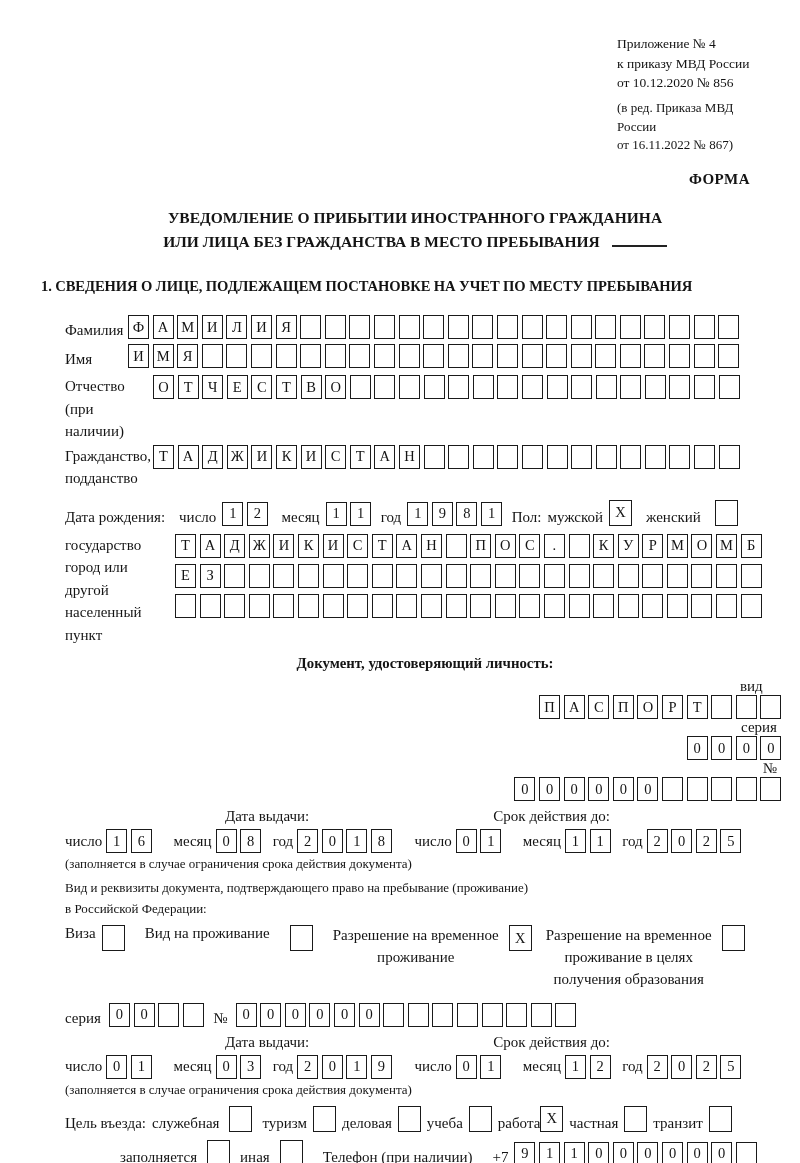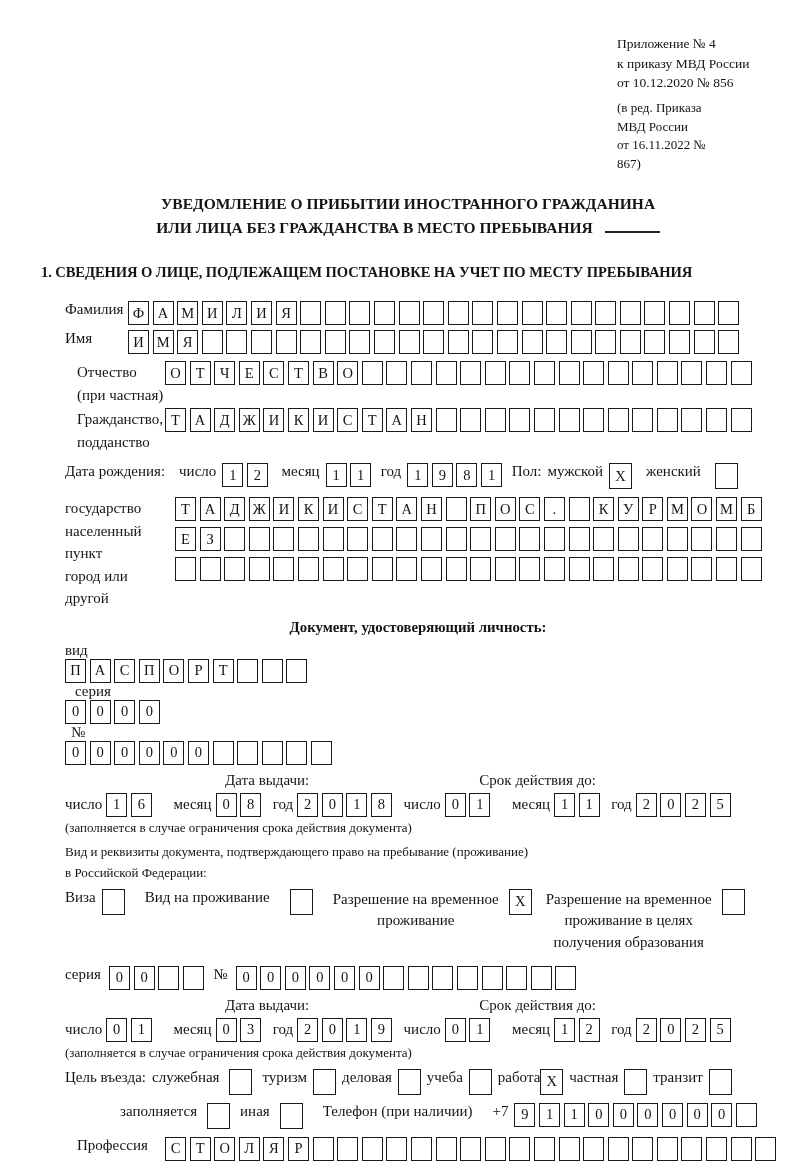--- a/index.html
+++ b/index.html
@@ -1,32 +1,32 @@
 <!DOCTYPE html>
 <html><head>
 <meta charset="utf-8">
 <style>
   html,body{margin:0;padding:0;background:#ffffff;}
   body{width:800px;height:1163px;overflow:hidden;font-family:"Liberation Serif","DejaVu Serif",serif;color:#141414;}
-  .page{box-sizing:border-box;width:800px;height:1163px;padding:34px 29px 8px 65px;position:relative;}
+  .page{box-sizing:border-box;width:800px;height:1163px;padding:34px 15px 8px 65px;position:relative;}
 
   
   .annex{margin-left:552px;font-size:13.5px;line-height:1.45;}
   .annex .note{margin-top:6px;}
   .forma{text-align:right;padding-right:35px;font-weight:bold;font-size:15px;margin-top:16px;letter-spacing:.5px;}
   .title{text-align:center;font-weight:bold;font-size:15.5px;line-height:1.55;margin-top:18px;margin-left:-20px;}
   .uline{display:inline-block;width:55px;border-bottom:2.2px solid #222;height:14px;margin-left:12px;}
   .sec-heading{font-weight:bold;font-size:14.6px;margin-top:24px;margin-left:-24px;white-space:nowrap;letter-spacing:-0.1px;}
 
   
-  .row{display:flex;align-items:flex-start;margin-top:5px;}
+  .row{display:flex;align-items:flex-end;margin-top:5px;}
   .row.top{align-items:flex-start;}
   .lbl{font-size:15px;flex:none;}
   .lblcol{flex:none;font-size:15px;line-height:1.5;}
-  .w63{width:63px;} .w88{width:88px;margin-left:12px;} .w110{width:110px;} .w45{width:45px;}
+  .w63{width:63px;} .w88{width:88px;} .w110{width:110px;} .w45{width:45px;}
   .boxes{display:flex;flex:none;}
   .cell{box-sizing:border-box;flex:none;width:21px;height:24px;border:1.7px solid #1a1a1a;margin-right:3.6px;display:flex;align-items:center;justify-content:center;font-size:14.5px;background:#fff;}
   .cbx .cell{width:23px;height:26px;border-width:1.9px;margin-right:0;}
   .stack{display:flex;flex-direction:column;}
   .gap6{margin-top:6px;}
   .ml6{margin-left:6px;} .ml10{margin-left:10px;} .ml14{margin-left:14px;} .ml20{margin-left:20px;} .mr8{margin-right:8px;}
 
   .center-bold{font-weight:bold;font-size:14.8px;text-align:center;margin-top:9px;}
   .subhead{display:flex;font-size:15px;margin-top:7px;}
   .subhead .left{margin-left:160px;}
@@ -48,20 +48,21 @@
   <div class="annex">
     <div>Приложение № 4</div>
     <div>к приказу МВД России</div>
     <div>от 10.12.2020 № 856</div>
     <div class="note">
       <div>(в ред. Приказа МВД России</div>
       <div>от 16.11.2022 № 867)</div>
     </div>
   </div>
 
+  <div class="forma">ФОРМА</div>
 
   <div class="title">
     <div>УВЕДОМЛЕНИЕ О ПРИБЫТИИ ИНОСТРАННОГО ГРАЖДАНИНА</div>
     <div><span>ИЛИ ЛИЦА БЕЗ ГРАЖДАНСТВА В МЕСТО ПРЕБЫВАНИЯ</span><span class="uline"></span></div>
   </div>
 
   <div class="sec-heading">1. СВЕДЕНИЯ О ЛИЦЕ, ПОДЛЕЖАЩЕМ ПОСТАНОВКЕ НА УЧЕТ ПО МЕСТУ ПРЕБЫВАНИЯ</div>
 
   <div class="row" style="margin-top:20px;">
     <span class="lbl w63">Фамилия</span>
@@ -121,21 +122,21 @@
         <span class="cell"></span>
         <span class="cell"></span>
         <span class="cell"></span>
         <span class="cell"></span>
       </span>
   </div>
 
   <div class="row top" style="margin-top:7px;">
     <span class="lblcol w88">
       <div>Отчество</div>
-      <div>(при частная)</div>
+      <div>(при наличии)</div>
     </span>
     <span class="boxes">
         <span class="cell">О</span>
         <span class="cell">Т</span>
         <span class="cell">Ч</span>
         <span class="cell">Е</span>
         <span class="cell">С</span>
         <span class="cell">Т</span>
         <span class="cell">В</span>
         <span class="cell">О</span>
@@ -217,22 +218,22 @@
       </span>
     <span class="lbl ml14">женский</span>
     <span class="boxes cbx ml14">
         <span class="cell"></span>
       </span>
   </div>
 
   <div class="row top" style="margin-top:8px;">
     <span class="lblcol w110">
       <div>государство</div>
+      <div>город или другой</div>
       <div>населенный пункт</div>
-      <div>город или другой</div>
     </span>
     <span class="stack">
       <span class="boxes">
           <span class="cell">Т</span>
           <span class="cell">А</span>
           <span class="cell">Д</span>
           <span class="cell">Ж</span>
           <span class="cell">И</span>
           <span class="cell">К</span>
           <span class="cell">И</span>

